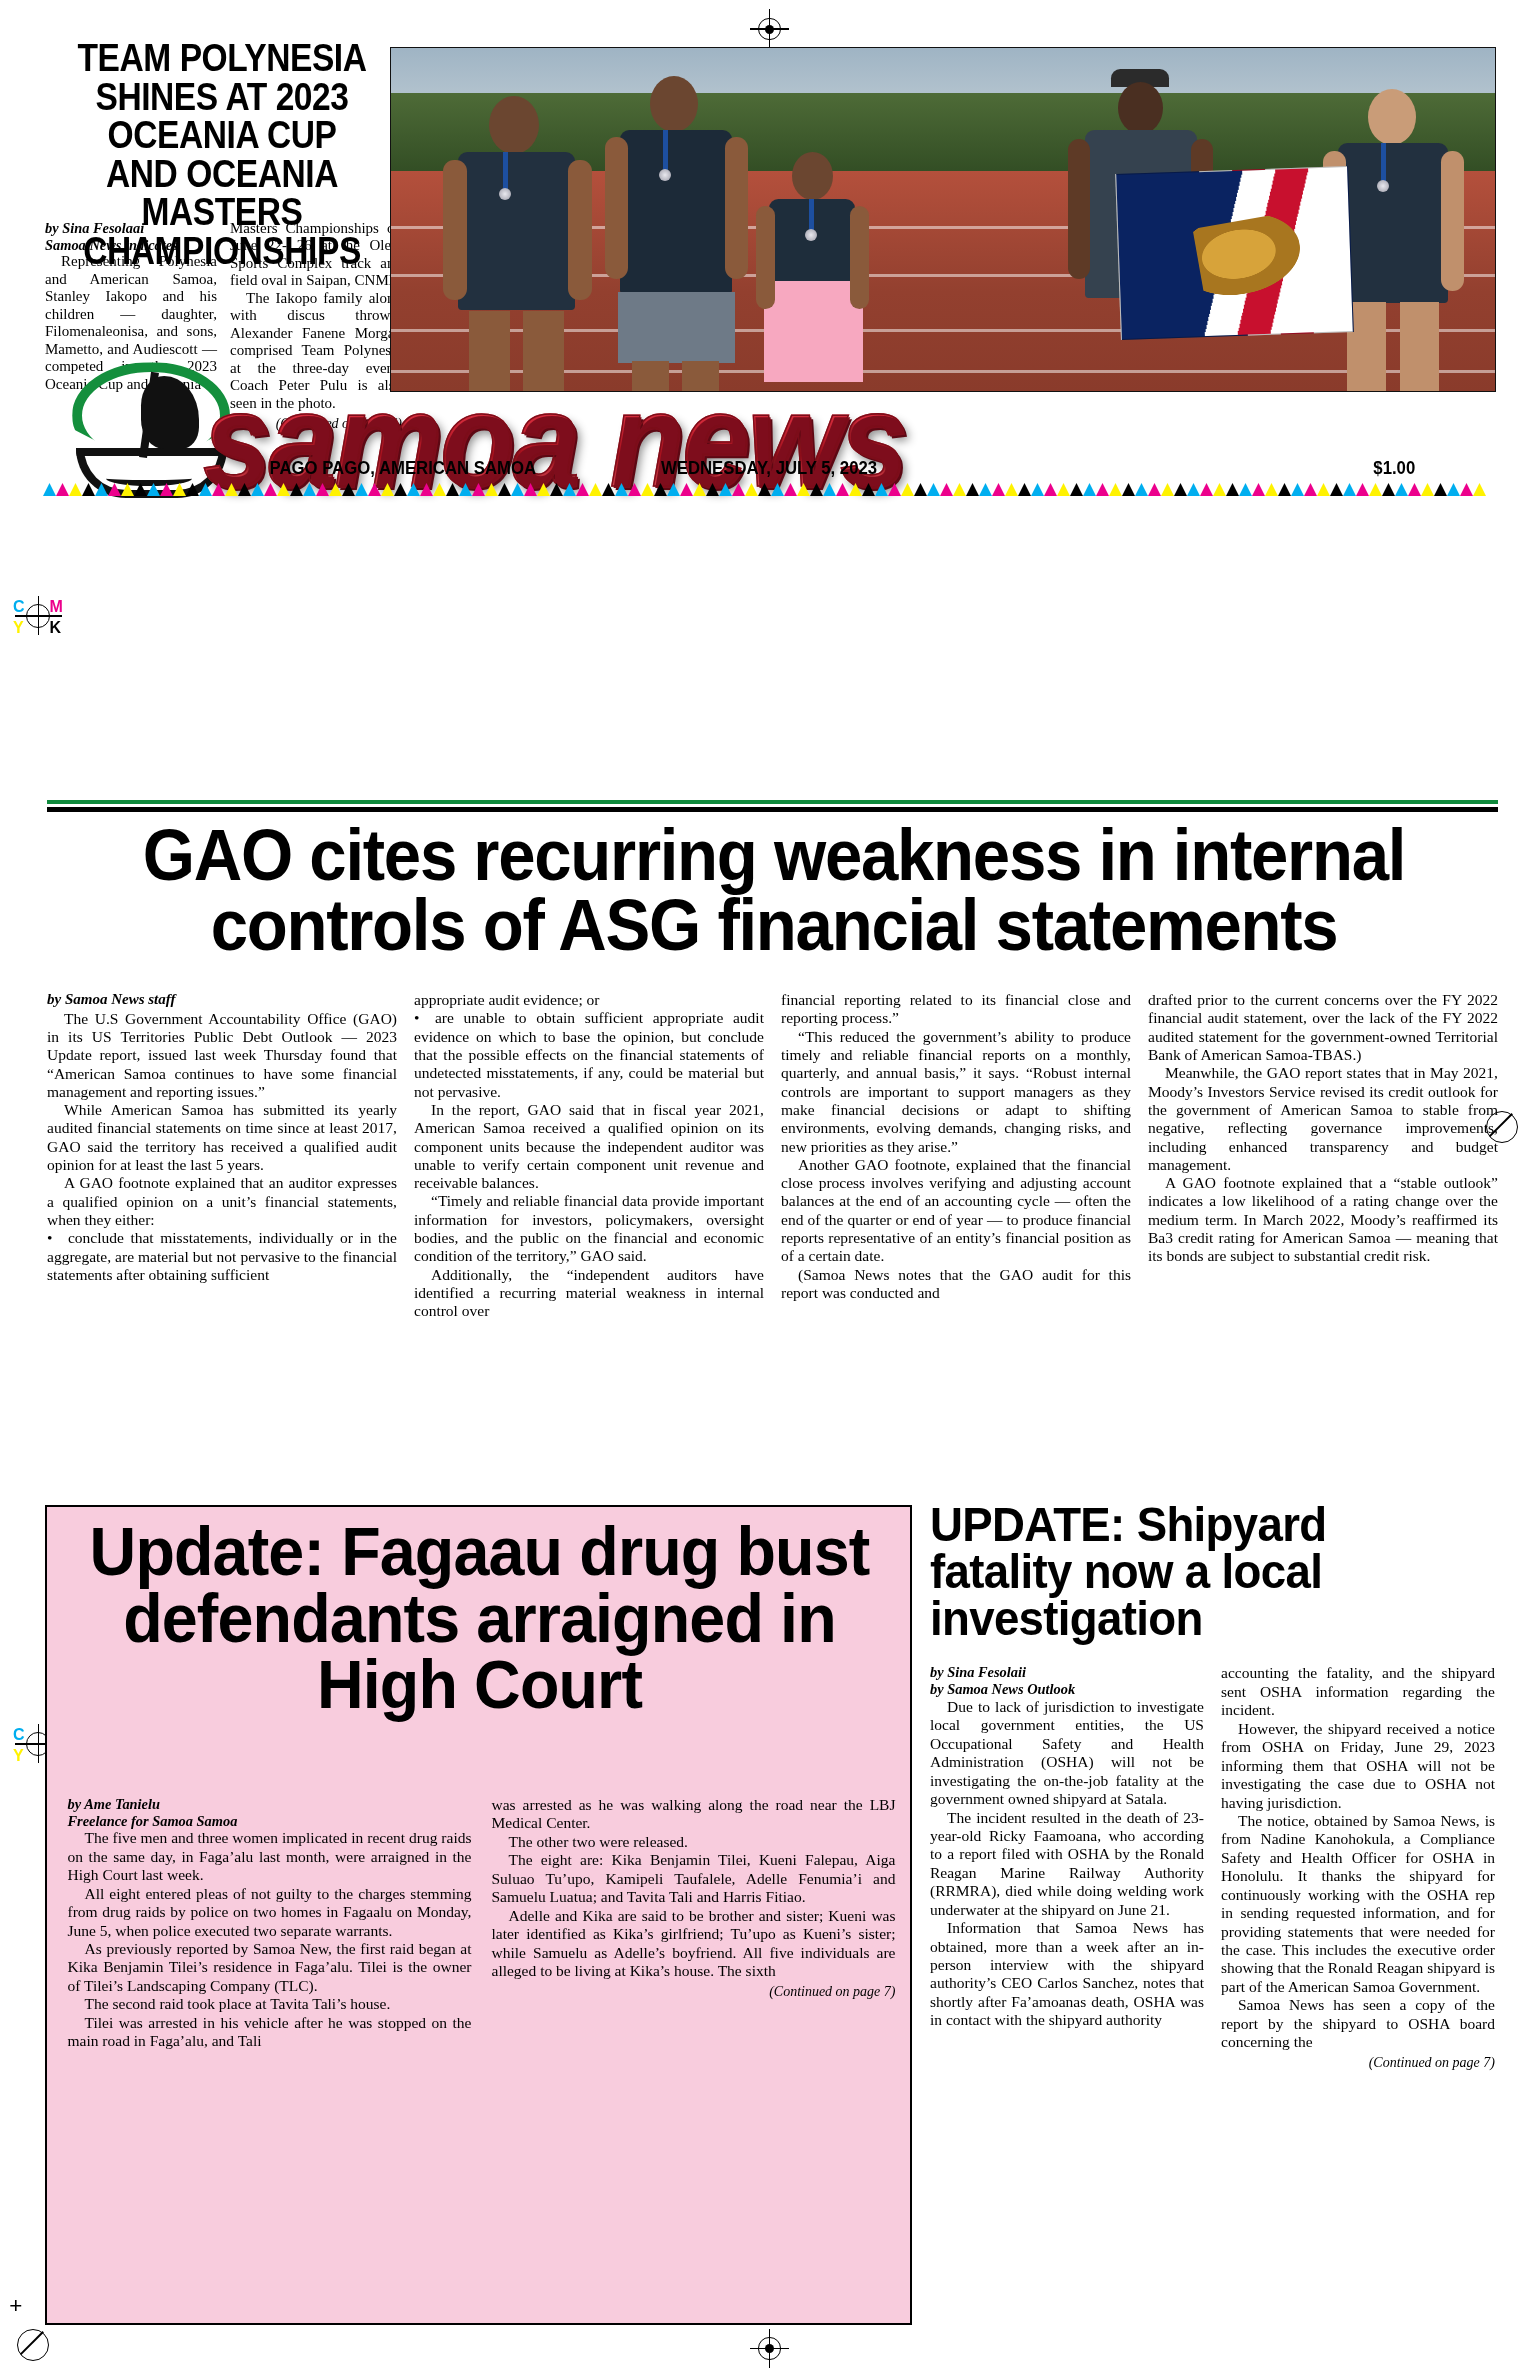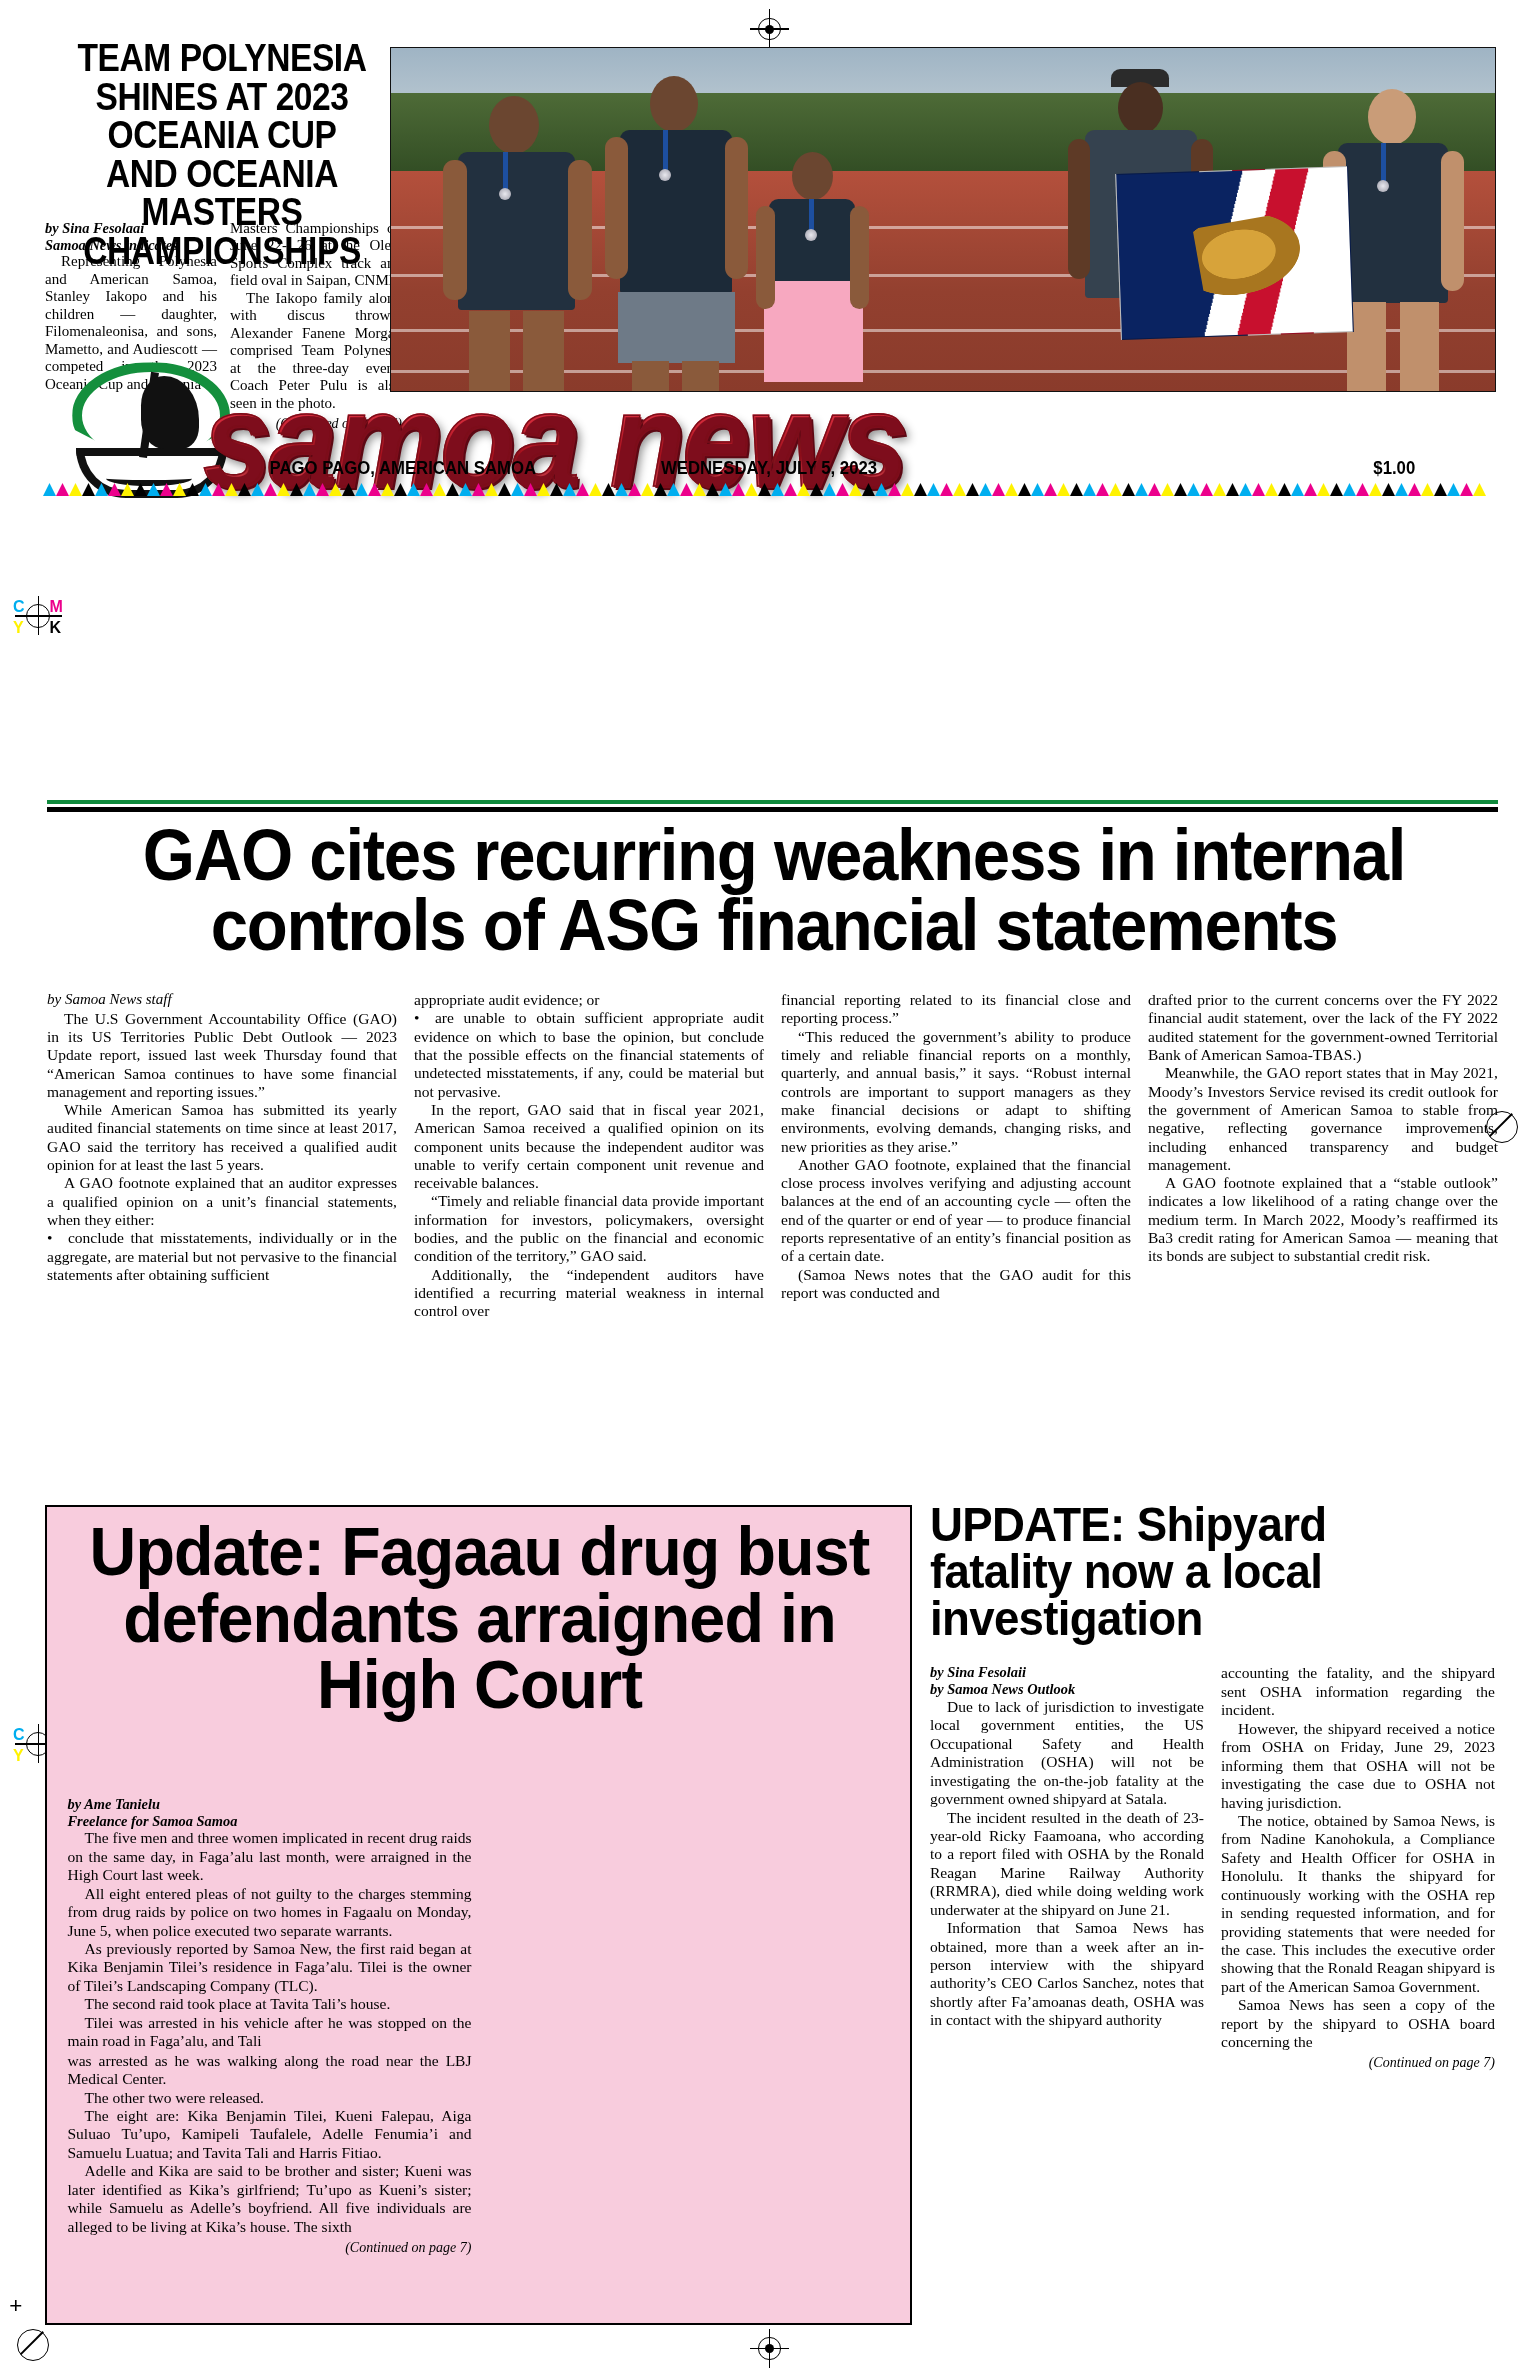--- a/index.html
+++ b/index.html
@@ -126,34 +126,34 @@
     font-size:73px; line-height:0.96; text-align:center; letter-spacing:-1.4px;
     transform:scaleX(0.92); transform-origin:center top;
   }
 
   
   .gao { position:absolute; left:47px; top:991px; width:1454px; display:flex; gap:17px; }
   .gao .col { width:350px; font-size:15.5px; line-height:1.182; text-align:justify; }
   .gao .col p { margin:0; text-indent:17px; }
   .gao .col p.noind { text-indent:0; }
   .gao .col p.bullet { text-indent:0; padding-left:0; }
-  .gao .byl { font-weight:normal; font-style:italic; font-size:15px; margin-bottom:0.9px; }
+  .gao .byl { font-weight:bold; font-style:italic; font-size:15px; margin-bottom:0.9px; }
 
   
   .pinkbox {
     position:absolute; left:45px; top:1505px; width:867px; height:820px;
     background:#f8ccdd; border:2.8px solid #000;
   }
   .pink-head {
     position:absolute; left:13px; top:11.2px; width:839px;
     font-family:"Liberation Sans", sans-serif; font-weight:bold;
     font-size:68px; line-height:0.98; text-align:center; letter-spacing:-0.9px;
     transform:scaleX(0.95); transform-origin:center top;
   }
-  .pink-body { position:absolute; left:20.5px; top:289px; width:830px; display:flex; gap:1px;flex-direction:column; }
+  .pink-body { position:absolute; left:20.5px; top:289px; width:830px; display:flex; gap:20px; }
   .pink-body .col { width:404px; font-size:15.5px; line-height:1.19; text-align:justify; }
   .pink-body .col p { margin:0; text-indent:17px; }
   .pink-body .col p.noind { text-indent:0; }
 
   .ship { position:absolute; left:930px; top:1501px; width:571px; }
   .ship-head {
     font-family:"Liberation Sans", sans-serif; font-weight:bold;
     font-size:48px; line-height:0.98; letter-spacing:-0.7px; text-align:left;
     transform:scaleX(0.95); transform-origin:left top;
   }

